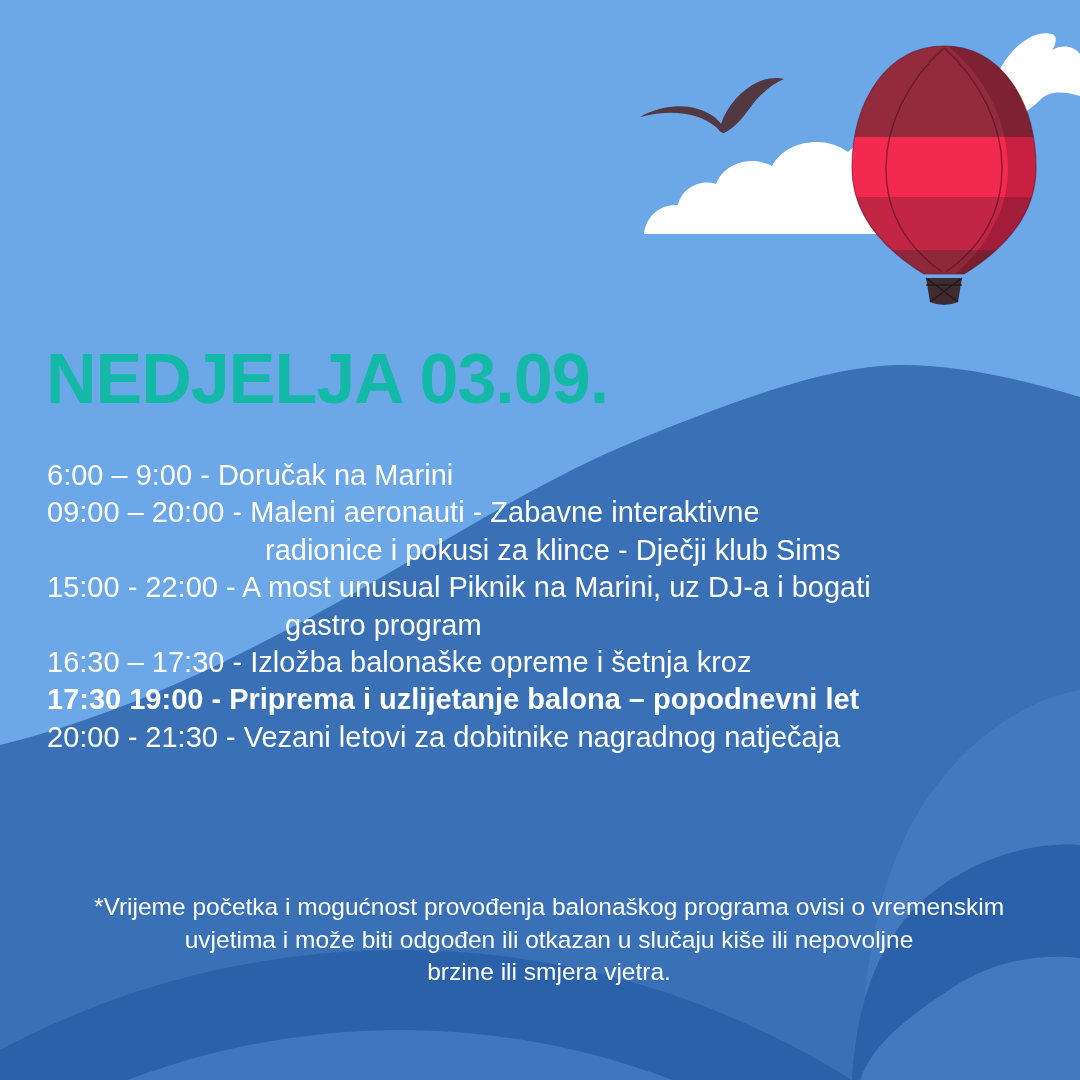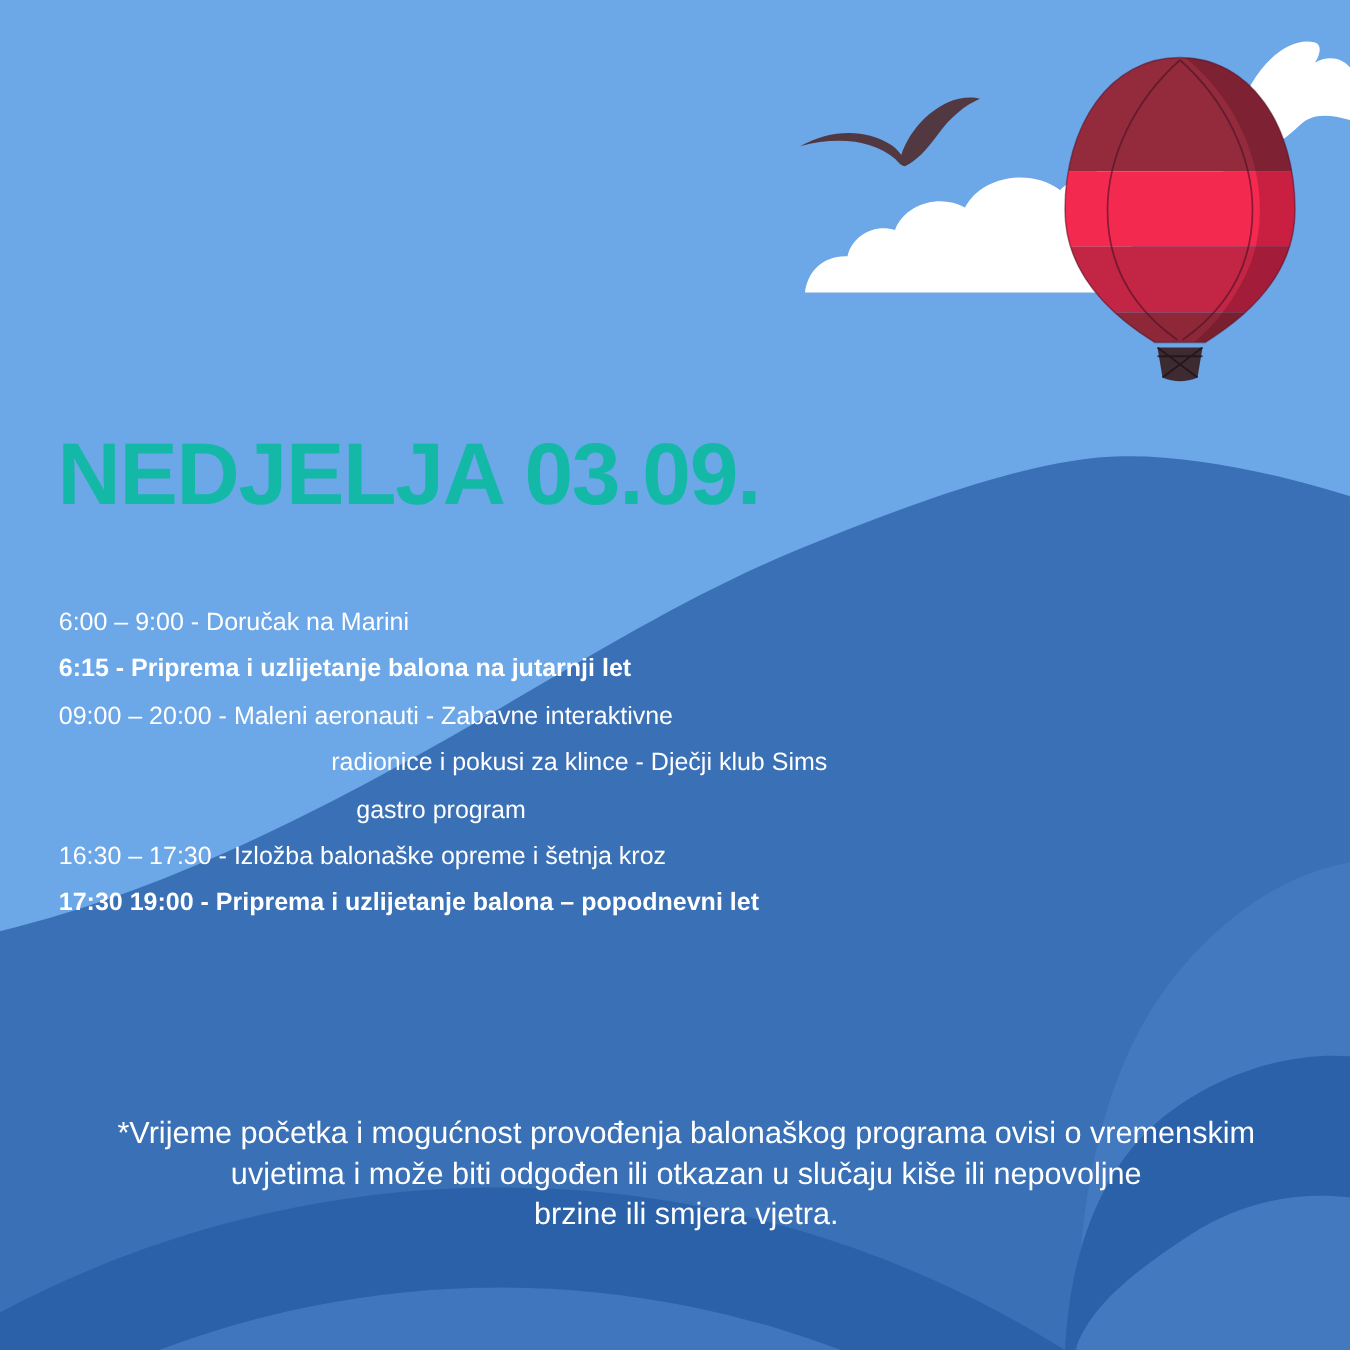--- a/index.html
+++ b/index.html
@@ -7,22 +7,22 @@
     position:relative;width:1080px;height:1080px;overflow:hidden;
     font-family:"Liberation Sans",sans-serif;color:#fff;
   }
   .stage svg.bg{position:absolute;left:0;top:0;width:1080px;height:1080px;display:block;}
   .title{
     position:absolute;left:46px;top:344px;margin:0;
     font-size:70px;font-weight:800;letter-spacing:-1px;line-height:1;
     color:#14b8a6;white-space:nowrap;
   }
   .schedule{
-    position:absolute;left:47px;top:480px;width:1010px;
-    font-size:20px;line-height:37.4px;font-weight:400;
+    position:absolute;left:47px;top:457px;width:1010px;
+    font-size:29px;line-height:37.4px;font-weight:400;
   }
   .schedule .line{white-space:nowrap;}
   .schedule .line.bold{font-weight:700;}
   .footnote{
     position:absolute;left:44px;top:891px;width:1010px;
     font-size:24.5px;line-height:32.5px;font-weight:400;
     white-space:pre-line;
     text-align:center;
   }
 </style>
@@ -119,25 +119,26 @@
              C 986,853 1040,842 1080,845
              L 1080,958
              C 1036,953 992,962 952,988
              C 903,1020 872,1046 860,1080 Z" fill="#2B61A8"></path>
   </svg>
 
   <h1 class="title">NEDJELJA 03.09.</h1>
 
   <div class="schedule" id="schedule-list">
       <div class="line">6:00 – 9:00 - Doručak na Marini</div>
-      <div class="line bold">6:15 - Priprema i uzlijetanje balona na jutarnji let</div>
       <div class="line">09:00 – 20:00 - Maleni aeronauti - Zabavne interaktivne</div>
       <div class="line" style="padding-left: 218px;">radionice i pokusi za klince - Dječji klub Sims</div>
+      <div class="line">15:00 - 22:00 - A most unusual Piknik na Marini, uz DJ-a i bogati</div>
       <div class="line" style="padding-left: 238px;">gastro program</div>
       <div class="line">16:30 – 17:30 - Izložba balonaške opreme i šetnja kroz</div>
       <div class="line bold">17:30 19:00 - Priprema i uzlijetanje balona – popodnevni let</div>
+      <div class="line">20:00 - 21:30 - Vezani letovi za dobitnike nagradnog natječaja</div>
     </div>
 
   <div class="footnote">*Vrijeme početka i mogućnost provođenja balonaškog programa ovisi o vremenskim
 uvjetima i može biti odgođen ili otkazan u slučaju kiše ili nepovoljne
 brzine ili smjera vjetra.</div>
 
 </div>
 
 </body></html>

